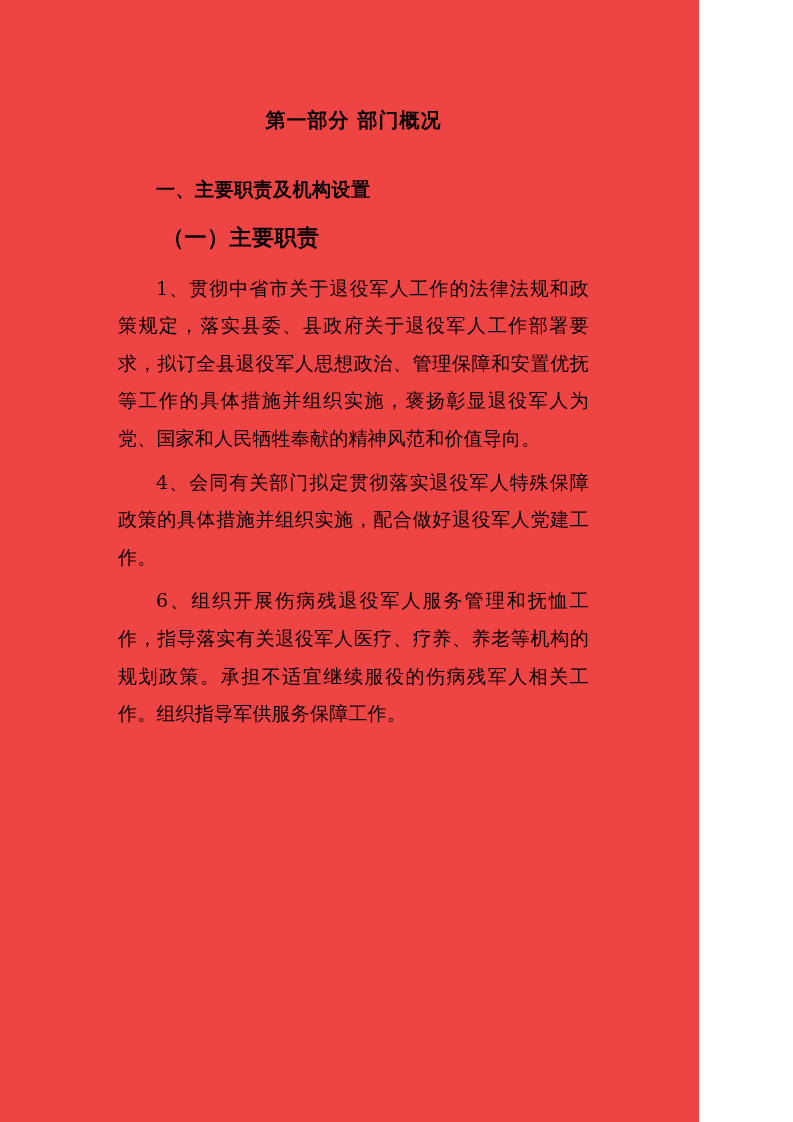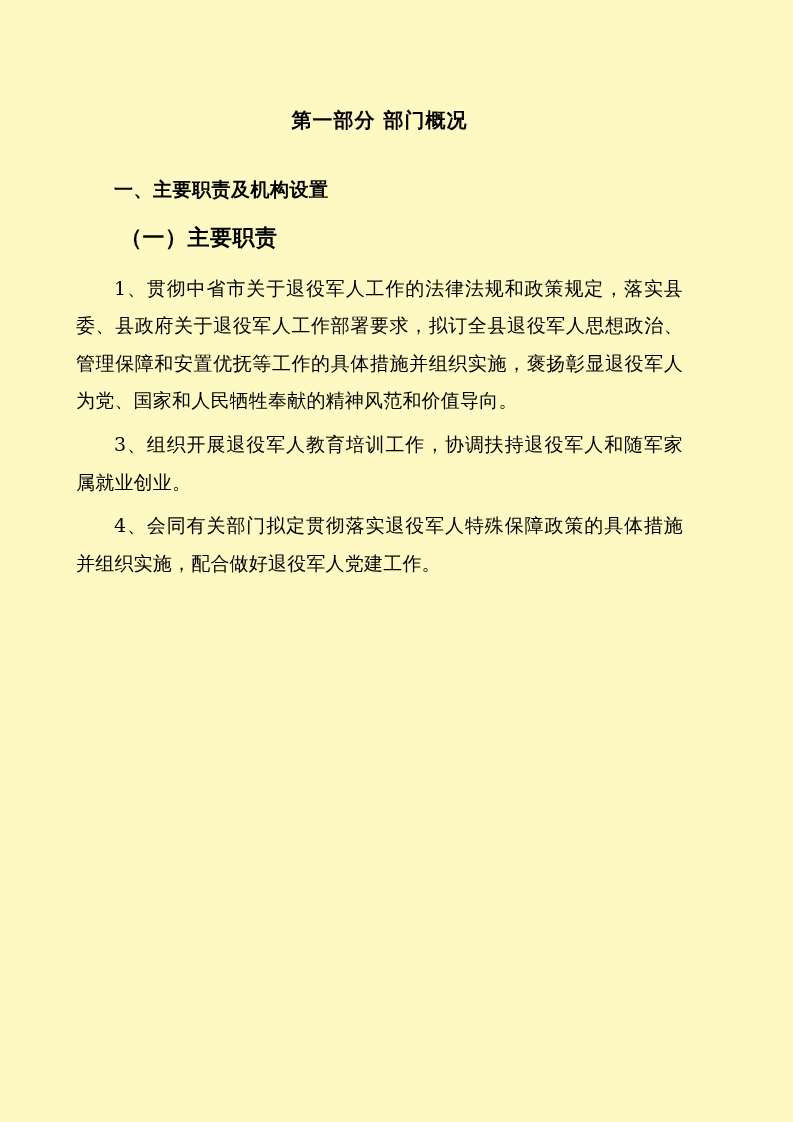--- a/index.html
+++ b/index.html
@@ -9,25 +9,25 @@
   }
   body {
     width: 793px;
     height: 1122px;
     font-family: "DejaVu Serif", "Liberation Serif", serif;
     color: #000000;
     -webkit-font-smoothing: antialiased;
   }
   .page {
     position: relative;
-    width: 793px;
+    width: 699px;
     height: 1122px;
     box-sizing: border-box;
-    padding: 88px 110px 60px 76px;
-    background: #fef9c3;
+    padding: 88px 110px 60px 118px;
+    background: #ef4444;
   }
   .doc-title {
     text-align: center;
     font-weight: bold;
     font-size: 20px;
     letter-spacing: 1px;
     margin: 16px 0 0 0;
     line-height: 1.6;
   }
   .heading-1 {
@@ -66,19 +66,19 @@
 
   <h1 class="doc-title">第一部分  部门概况</h1>
 
   <h2 class="heading-1">一、主要职责及机构设置</h2>
 
   <h3 class="heading-2">（一）主要职责</h3>
 
   <p class="para">1、贯彻中省市关于退役军人工作的法律法规和政策规定，落实县委、县政府关于退役军人工作部署要求，拟订全县退役军人思想政治、管理保障和安置优抚等工作的具体措施并组织实施，褒扬彰显退役军人为党、国家和人民牺牲奉献的精神风范和价值导向。</p>
 
 
-  <p class="para">3、组织开展退役军人教育培训工作，协调扶持退役军人和随军家属就业创业。</p>
 
   <p class="para">4、会同有关部门拟定贯彻落实退役军人特殊保障政策的具体措施并组织实施，配合做好退役军人党建工作。</p>
 
 
+  <p class="para">6、组织开展伤病残退役军人服务管理和抚恤工作，指导落实有关退役军人医疗、疗养、养老等机构的规划政策。承担不适宜继续服役的伤病残军人相关工作。组织指导军供服务保障工作。</p>
 
 </div>
 
 </body></html>

